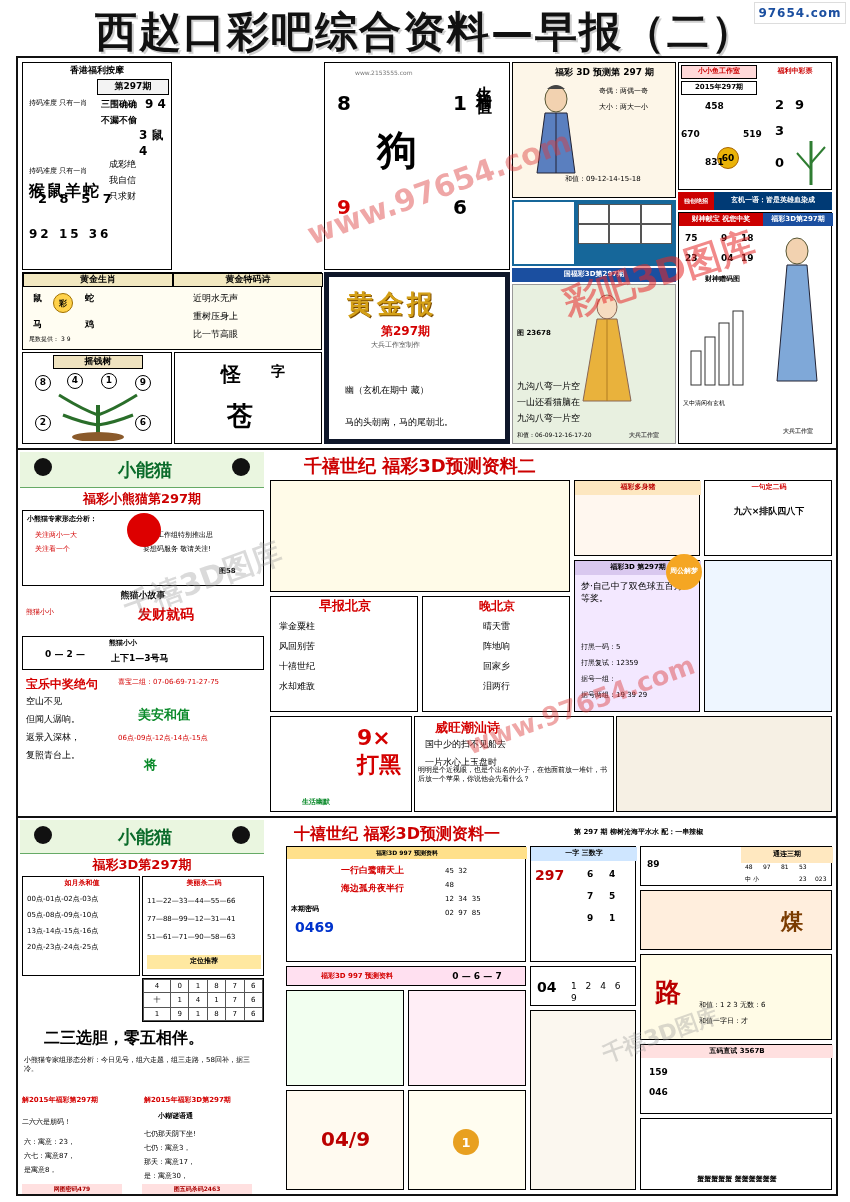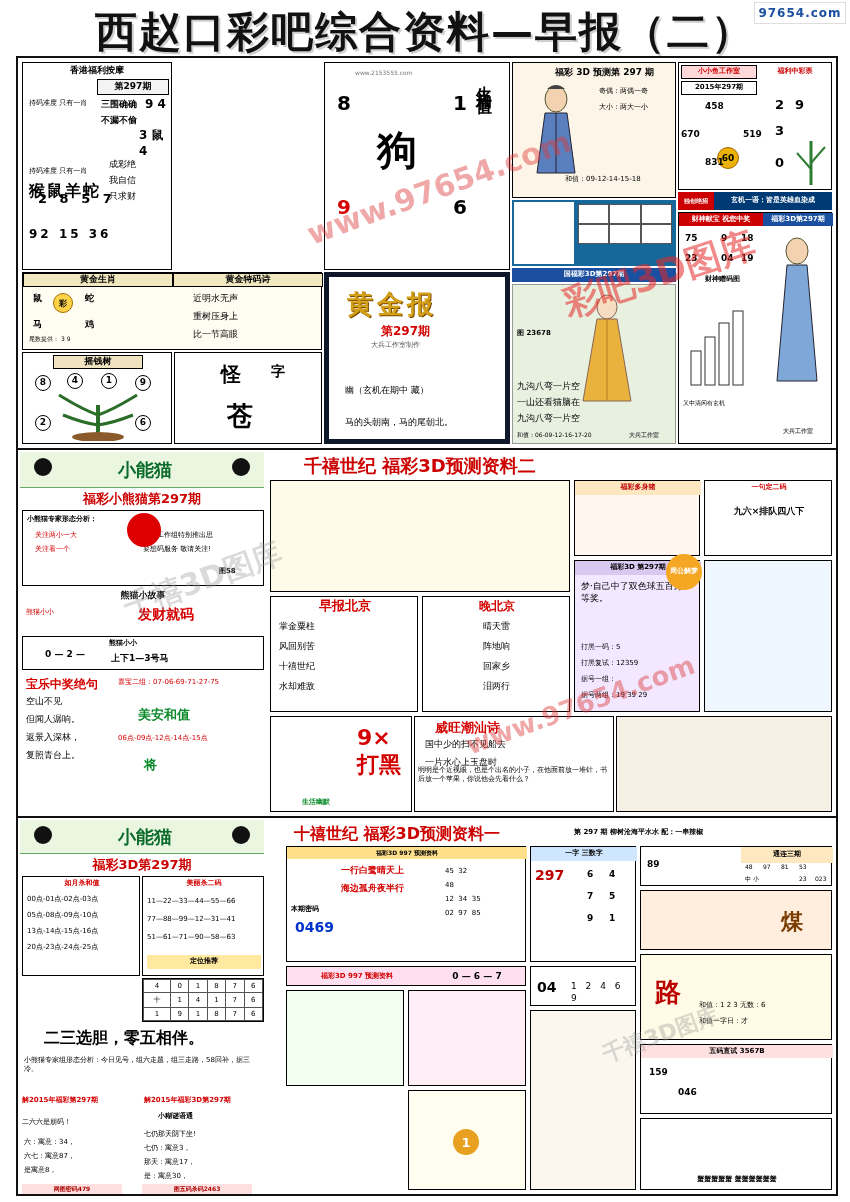--- a/index.html
+++ b/index.html
@@ -374,21 +374,21 @@
     </div>
 
     <div class="abs b" style="left:26px;top:210px;font-size:16px;">二三选胆，零五相伴。</div>
     <div class="abs sm" style="left:6px;top:238px;width:238px;">小熊猫专家组形态分析：今日见号，组六走题，组三走路，58回补，据三冷。</div>
     <div class="abs sm b red" style="left:4px;top:278px;">解2015年福彩第297期</div>
     <div class="abs sm b red" style="left:126px;top:278px;">解2015年福彩3D第297期</div>
     <div class="abs sm b" style="left:140px;top:294px;">小糊谜语通</div>
     <div class="abs sm" style="left:4px;top:300px;">二六六是朋码！</div>
     <div class="abs sm" style="left:126px;top:312px;">七仍那天阴下坐!</div>
 
-    <div class="abs sm" style="left:6px;top:320px;"><span>六：</span><span>寓意：34，</span></div>
+    <div class="abs sm" style="left:6px;top:320px;"><span>六：</span><span>寓意：23，</span></div>
     <div class="abs sm" style="left:6px;top:334px;"><span>六七：</span><span>寓意87，</span></div>
     <div class="abs sm" style="left:6px;top:348px;"><span>是</span><span>寓意8，</span></div>
     <div class="abs sm" style="left:126px;top:326px;"><span>七仍：</span><span>寓意3，</span></div>
     <div class="abs sm" style="left:126px;top:340px;"><span>那天：</span><span>寓意17，</span></div>
     <div class="abs sm" style="left:126px;top:354px;"><span>是：</span><span>寓意30，</span></div>
 
     <div class="abs ctr tiny b" style="left:4px;top:366px;width:100px;height:10px;background:#ffe0e0;color:#a00;">网图密码479</div>
     <div class="abs ctr tiny b" style="left:124px;top:366px;width:110px;height:10px;background:#ffe0e0;color:#a00;">图五码杀码2463</div>
 
     <div class="abs b" style="left:276px;top:6px;font-size:16px;color:#c00;">十禧世纪 福彩3D预测资料一</div>
@@ -406,20 +406,23 @@
       <div class="abs sm" style="left:158px;top:62px;">02&nbsp;&nbsp;97&nbsp;&nbsp;85</div>
     </div>
 
     <div class="abs bd" style="left:268px;top:148px;width:240px;height:20px;background:#ffe0f0;">
       <div class="abs ctr sm b red" style="left:0;top:0;width:140px;height:20px;">福彩3D 997 预测资料</div>
       <div class="abs ctr md b" style="left:140px;top:0;width:100px;height:20px;">0 — 6 — 7</div>
     </div>
 
     <div class="abs bd" style="left:268px;top:172px;width:118px;height:96px;background:#f2fff0;"></div>
     <div class="abs bd" style="left:390px;top:172px;width:118px;height:96px;background:#ffeef6;"></div>
+    <div class="abs bd" style="left:268px;top:272px;width:118px;height:100px;background:#fffaf0;">
+      <div class="abs b" style="left:34px;top:36px;font-size:20px;color:#b00;">04/9</div>
+    </div>
     <div class="abs bd" style="left:390px;top:272px;width:118px;height:100px;background:#fffdf0;">
       <div class="abs circ ctr b" style="left:44px;top:38px;width:26px;height:26px;background:#e8a020;color:#fff;font-size:13px;">1</div>
     </div>
 
     <div class="abs bd" style="left:512px;top:28px;width:106px;height:116px;background:#fff;">
       <div class="abs ctr sm b" style="left:0;top:0;width:106px;height:14px;background:#cfe6ff;">一字  三数字</div>
       <div class="abs b" style="left:4px;top:20px;font-size:14px;color:#b00;">297</div>
       <div class="abs md b" style="left:56px;top:22px;">6</div>
       <div class="abs md b" style="left:78px;top:22px;">4</div>
       <div class="abs md b" style="left:56px;top:44px;">7</div>
@@ -457,21 +460,21 @@
 
     <div class="abs bd" style="left:622px;top:136px;width:192px;height:86px;background:#fffbe6;">
       <div class="abs b" style="left:14px;top:20px;font-size:26px;color:#b00;">路</div>
       <div class="abs sm" style="left:58px;top:46px;">和值：1 2 3  无数：6</div>
       <div class="abs sm" style="left:58px;top:62px;">和值一字日：才</div>
     </div>
 
     <div class="abs bd" style="left:622px;top:226px;width:192px;height:70px;background:#fff;">
       <div class="abs ctr sm b" style="left:0;top:0;width:192px;height:13px;background:#ffe0e0;">五码直试 3567B</div>
       <div class="abs md b" style="left:8px;top:22px;">159</div>
-      <div class="abs md b" style="left:8px;top:42px;margin-left:29px;">046</div>
+      <div class="abs md b" style="left:8px;top:42px;">046</div>
     </div>
 
     <div class="abs bd" style="left:622px;top:300px;width:192px;height:72px;background:#fff;">
       <div class="abs ctr sm b" style="left:0;top:54px;width:192px;height:14px;">蟹蟹蟹蟹蟹   蟹蟹蟹蟹蟹蟹</div>
     </div>
 
     <div class="abs bd" style="left:512px;top:192px;width:106px;height:180px;background:#fbf7ef;"></div>
   </div>
 
   <div class="wm" style="left:300px;top:170px;font-size:30px;transform:rotate(-20deg);">www.97654.com</div>

